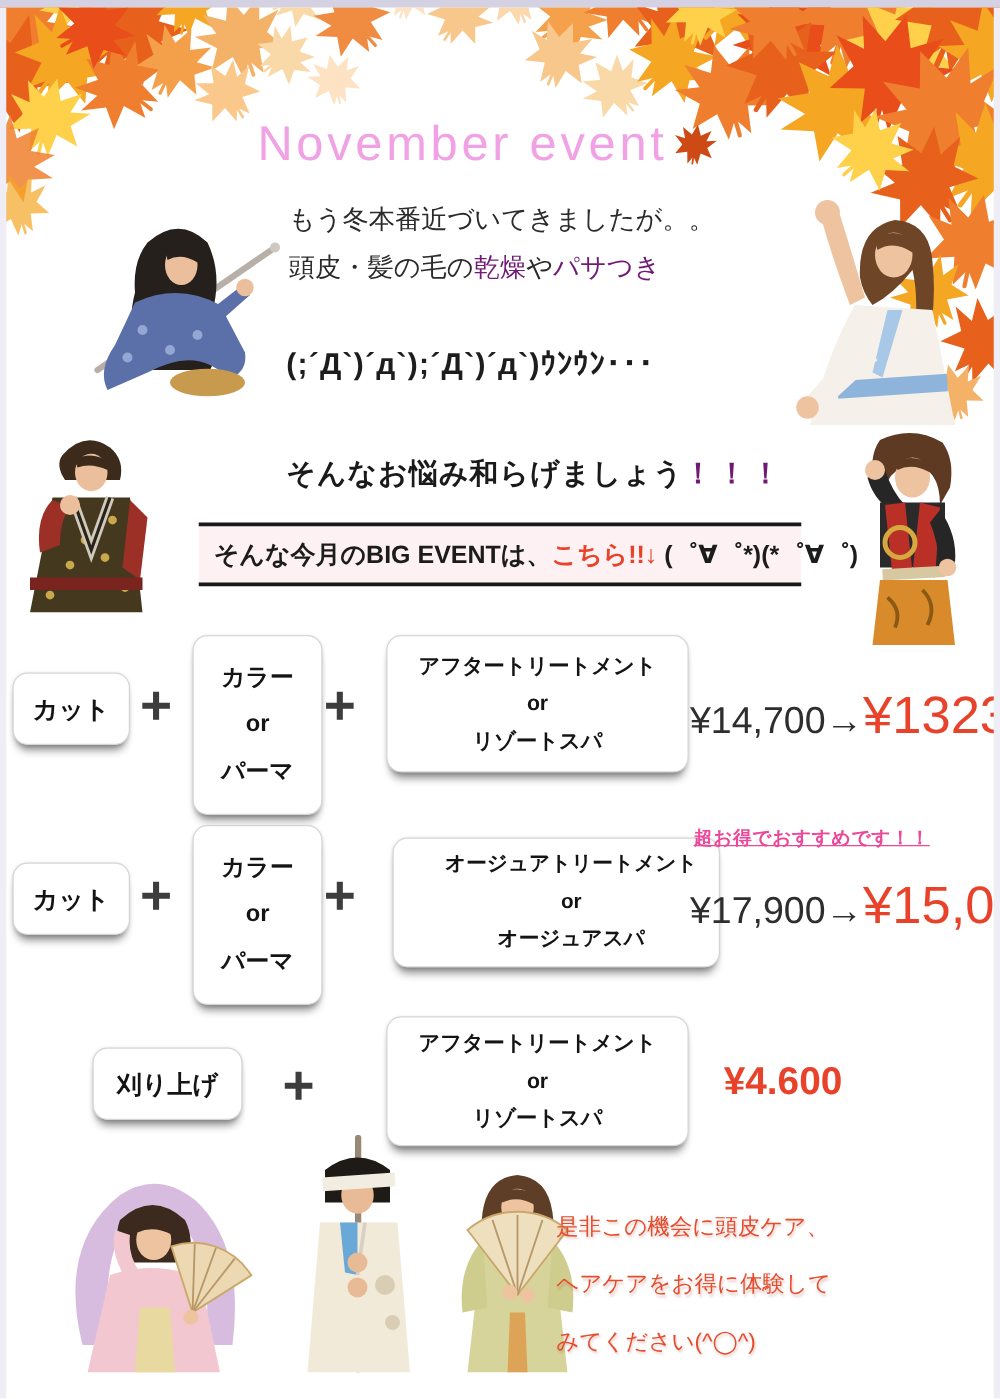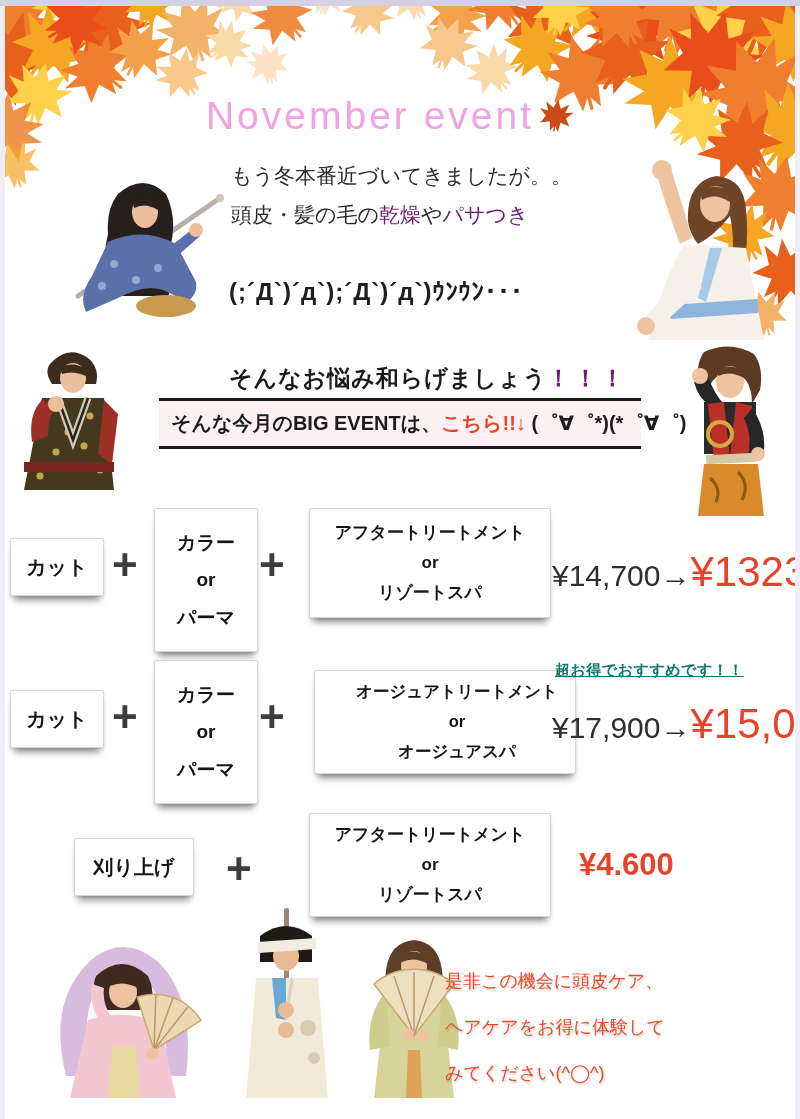--- a/index.html
+++ b/index.html
@@ -25,38 +25,38 @@
   .intro{position:absolute;left:231px;top:150px;z-index:3;
     font-size:21px;line-height:39px;color:#2b2b2b;}
   .red-txt{color:#701a75;}
   .kaomoji-line{position:absolute;left:229px;top:272px;z-index:3;
     font-size:24px;font-weight:bold;color:#1d1d1d;letter-spacing:1px;}
   .relief-line{position:absolute;left:229px;top:336px;z-index:3;
     font-size:23px;font-weight:bold;color:#1a1a1a;letter-spacing:1px;margin-top:21px;}
   .relief-line .red-txt{letter-spacing:4px;}
 
   .banner{
-    position:absolute;left:159px;top:392px;width:482px;z-index:3;
+    position:absolute;left:159px;top:412px;width:482px;z-index:3;
     background:#fdf1f3;border-top:3px solid #191919;border-bottom:3px solid #191919;
     padding:9px 0 9px 12px;box-sizing:border-box;
     font-size:20px;font-weight:bold;color:#1c1c1c;white-space:nowrap;
   }
   .banner .red-txt{color:#e8432a;}
 
   .offer-box{
     position:absolute;background:#fff;border:1px solid #d6d6d6;z-index:3;
     box-shadow:0 8px 7px -4px rgba(0,0,0,0.45), 0 1px 3px rgba(0,0,0,0.12);
     display:flex;flex-direction:column;align-items:center;justify-content:center;
-    font-weight:bold;color:#141414;text-align:center;border-radius:2px;
+    font-weight:bold;color:#141414;text-align:center;border-radius:12px;
   }
   .plus{position:absolute;z-index:3;font-size:44px;font-weight:bold;color:#3d3d3d;}
   .price{position:absolute;z-index:3;font-size:30px;color:#2e2e2e;white-space:nowrap;}
   .price .new{color:#e8432a;font-weight:normal;font-size:42px;}
   .price.solo{color:#e8432a;font-weight:bold;font-size:31px;}
-  .offer-note{position:absolute;z-index:3;font-size:15px;font-weight:bold;color:#0f766e;
+  .offer-note{position:absolute;z-index:3;font-size:15px;font-weight:bold;color:#ec4899;
     text-decoration:underline;letter-spacing:0.5px;}
 
   .closing{position:absolute;left:445px;top:952px;z-index:4;
     font-size:18px;font-weight:normal;color:#e64b2c;line-height:46px;
     text-shadow:1px 2px 2px rgba(150,40,20,0.25);}
 
   .photo{position:absolute;z-index:2;}
 </style>
 </head>
 <body>

